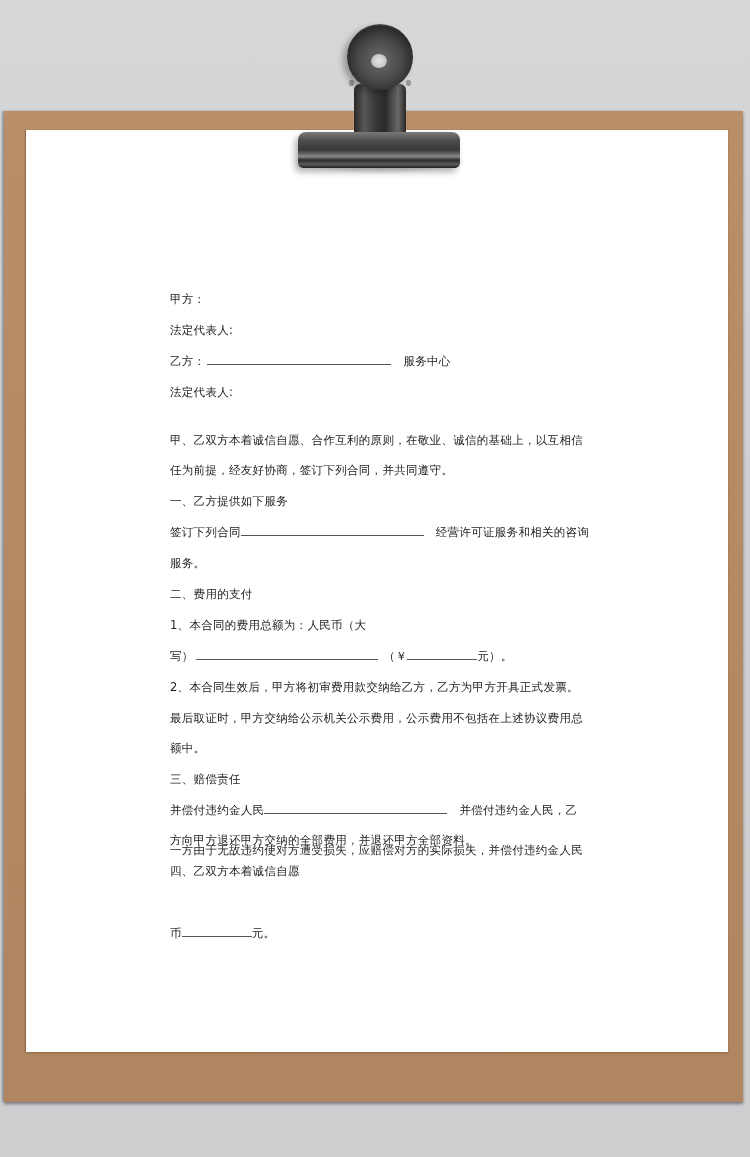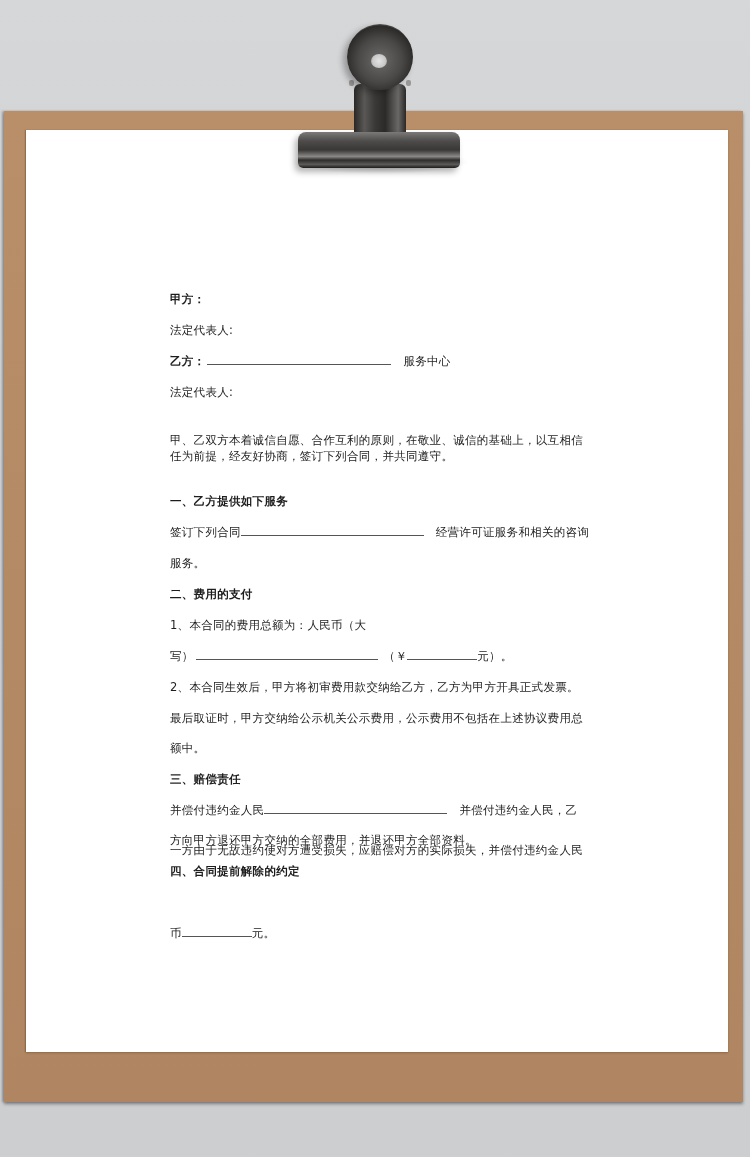--- a/index.html
+++ b/index.html
@@ -44,21 +44,21 @@
     box-shadow: -3px 4px 6px rgba(0,0,0,0.3);
   }
   .clip-pin-l { position: absolute; left: 349px; top: 80px; width: 5px; height: 6px; background: #9a9896; border-radius: 2px; }
   .clip-pin-r { position: absolute; left: 406px; top: 80px; width: 5px; height: 6px; background: #9a9896; border-radius: 2px; }
 
   .doc {
     position: absolute; left: 170px; top: 0; width: 420px;
     font-size: 11.5px; color: #1d1d1d; letter-spacing: 0.3px;
   }
   .line { position: absolute; left: 0; white-space: nowrap; line-height: 16px; }
-  .bold { font-weight: bold; }
+  .bold { font-weight: normal; }
   .blank {
     display: inline-block; border-bottom: 1px solid #555; height: 11px; vertical-align: baseline;
   }
   .gap { display: inline-block; }
 </style>
 </head>
 <body>
 
 <div class="board"></div>
 <div class="paper"></div>
@@ -74,21 +74,21 @@
 <div class="doc">
   <div class="line bold" style="top:291px">甲方：</div>
   <div class="line" style="top:322px">法定代表人:</div>
 
   <div class="line" style="top:353px">
     <span class="bold">乙方：</span><span class="blank" style="width:184px;margin-left:2px"></span><span class="gap" style="width:12px"></span><span>服务中心</span>
   </div>
   <div class="line" style="top:384px">法定代表人:</div>
 
   <div class="line" style="top:432px">甲、乙双方本着诚信自愿、合作互利的原则，在敬业、诚信的基础上，以互相信</div>
-  <div class="line" style="top:448px">任为前提，经友好协商，签订下列合同，并共同遵守。</div>
+  <div class="line" style="top:462px">任为前提，经友好协商，签订下列合同，并共同遵守。</div>
 
   <div class="line bold" style="top:493px">一、乙方提供如下服务</div>
   <div class="line" style="top:524px">
     <span>签订下列合同</span><span class="blank" style="width:183px"></span><span class="gap" style="width:12px"></span><span>经营许可证服务和相关的咨询</span>
   </div>
   <div class="line" style="top:555px">服务。</div>
 
   <div class="line bold" style="top:586px">二、费用的支付</div>
   <div class="line" style="top:617px">1、本合同的费用总额为：人民币（大</div>
   <div class="line" style="top:648px">
@@ -97,18 +97,18 @@
   <div class="line" style="top:679px">2、本合同生效后，甲方将初审费用款交纳给乙方，乙方为甲方开具正式发票。</div>
   <div class="line" style="top:710px">最后取证时，甲方交纳给公示机关公示费用，公示费用不包括在上述协议费用总</div>
   <div class="line" style="top:740px">额中。</div>
 
   <div class="line bold" style="top:771px">三、赔偿责任</div>
   <div class="line" style="top:802px">
     <span>并偿付违约金人民</span><span class="blank" style="width:183px"></span><span class="gap" style="width:12px"></span><span>并偿付违约金人民，乙</span>
   </div>
   <div class="line" style="top:832px">方向甲方退还甲方交纳的全部费用，并退还甲方全部资料。</div>
 
-  <div class="line bold" style="top:863px">四、合同提前解除的约定</div>
+  <div class="line bold" style="top:863px">四、乙双方本着诚信自愿</div>
   <div class="line" style="top:842px">一方由于无故违约使对方遭受损失，应赔偿对方的实际损失，并偿付违约金人民</div>
   <div class="line" style="top:925px">
     <span>币</span><span class="blank" style="width:70px"></span><span>元。</span>
   </div>
 </div>
 
 </body></html>

